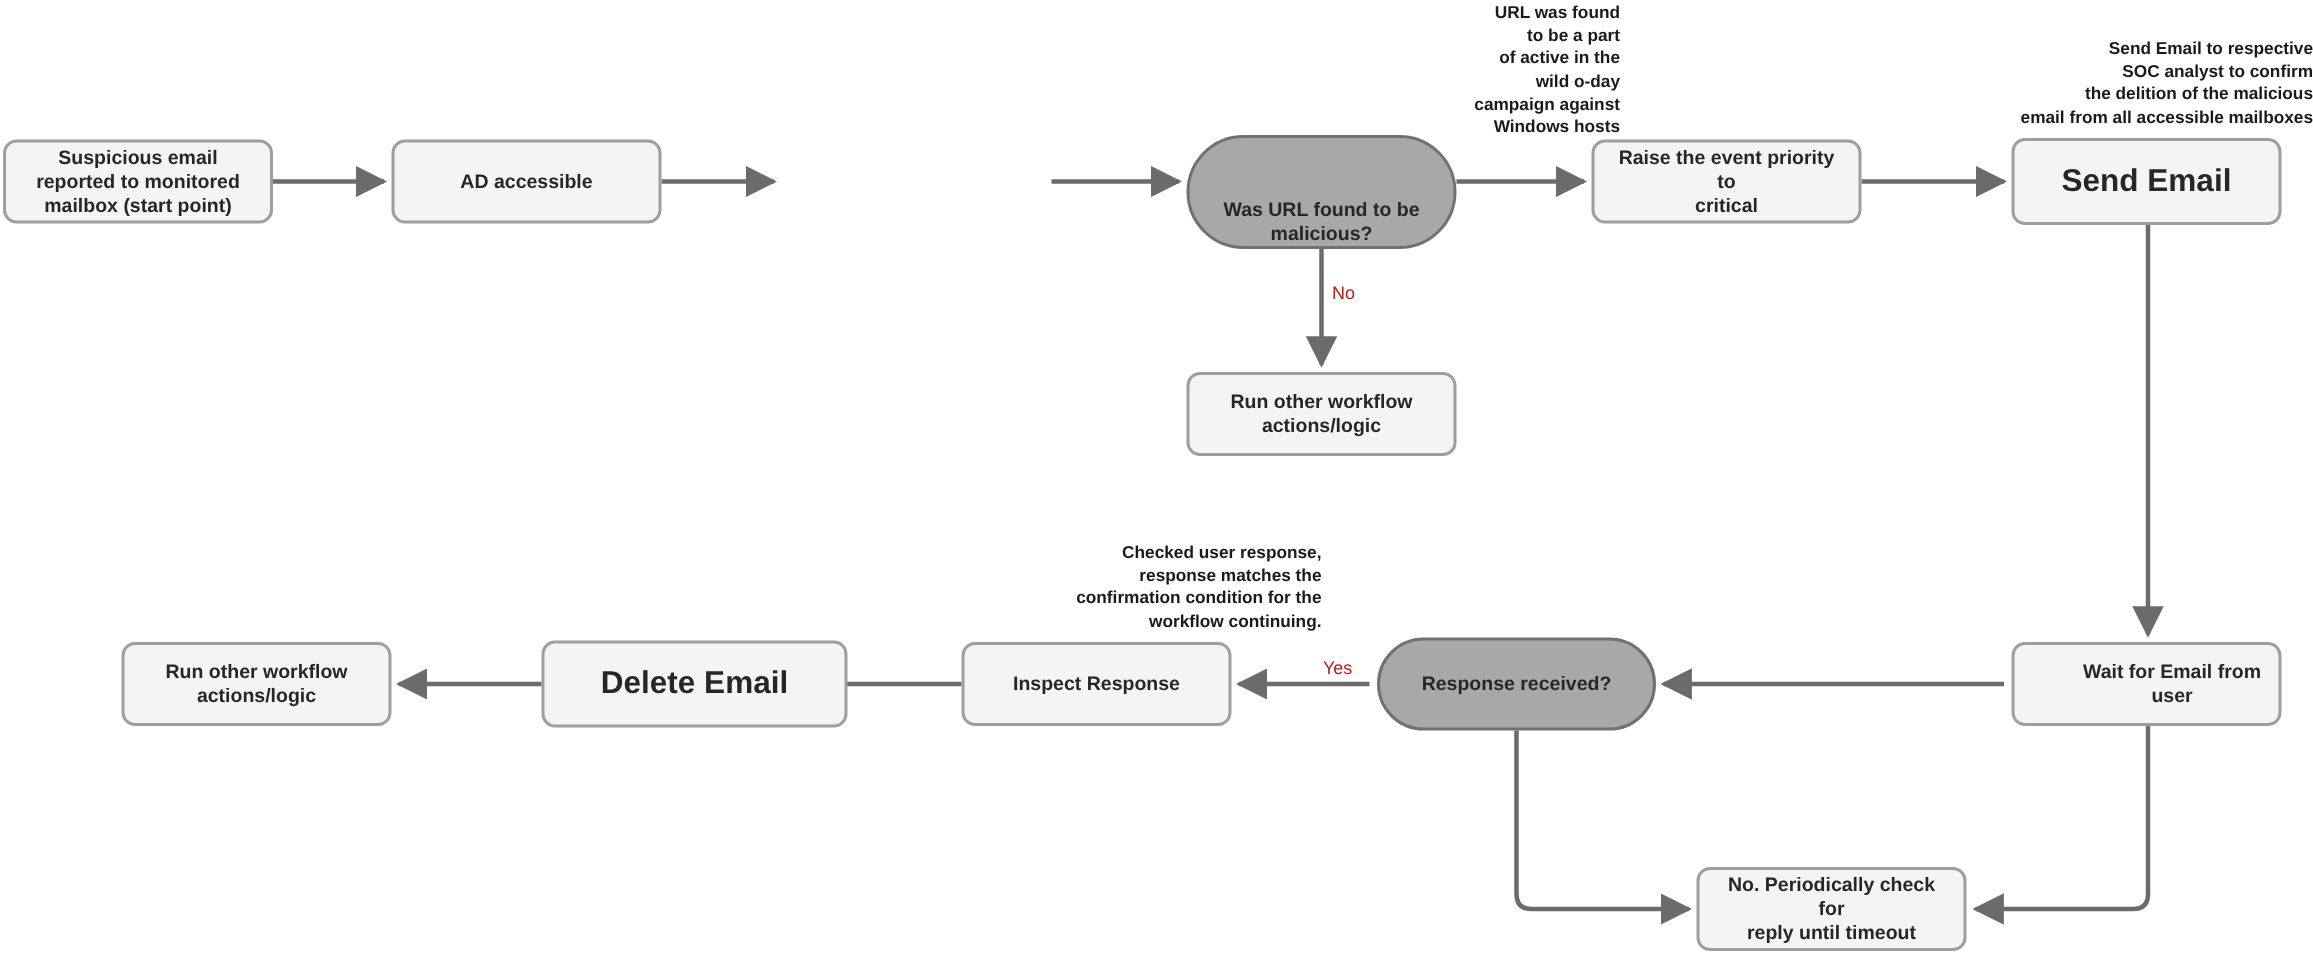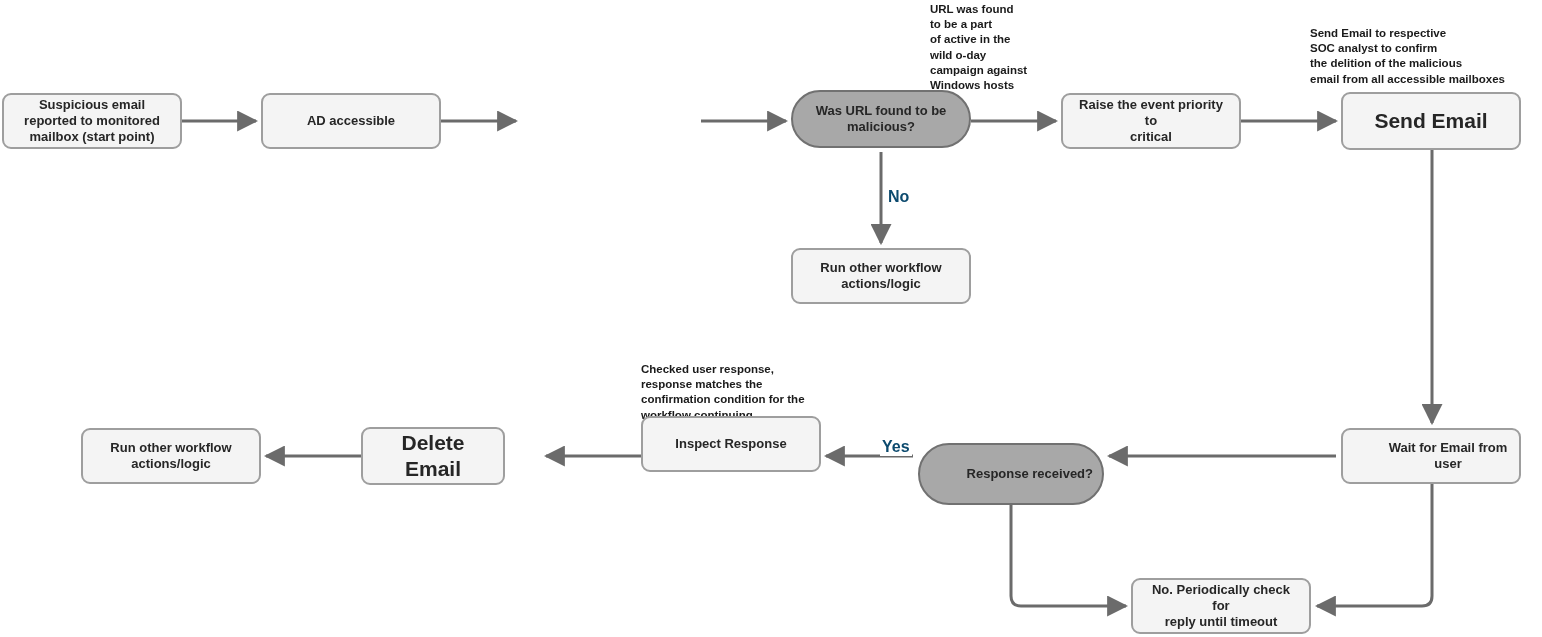--- a/index.html
+++ b/index.html
@@ -50,33 +50,33 @@
   .node.emphasis {
     font-size: 21px;
     font-weight: bold;
   }
   .node .txt {
     padding: 0 9px;
     white-space: pre-line;
   }
   .note {
     position: absolute;
-    text-align: left;
+    text-align: right;
     font-size: 11.5px;
     font-weight: bold;
     color: #1a1a1a;
     line-height: 1.32;
     white-space: pre-line;
     z-index: 2;
   }
   .edge-label {
     position: absolute;
-    font-size: 16px;
-    font-weight: bold;
-    color: #0c4a6e;
+    font-size: 12px;
+    font-weight: normal;
+    color: #b91c1c;
     z-index: 4;
     background: #ffffff;
     padding: 0 2px;
   }
 </style>
 </head>
 <body>
 
 <div id="canvas">
 
@@ -107,21 +107,21 @@
     <span class="txt">Suspicious email
 reported to monitored
 mailbox (start point)</span>
   </div>
 
   <div class="node process" style="left:261px; top:93px; width:180px; height:56px;">
     <span class="txt">AD accessible</span>
   </div>
 
 
-  <div class="node decision" style="left:791px; top:90px; width:180px; height:58px;">
+  <div class="node decision" style="left:791px; top:90px; width:180px; height:76px;align-items:flex-end;">
     <span class="txt">Was URL found to be
 malicious?</span>
   </div>
 
   <div class="node process" style="left:1061px; top:93px; width:180px; height:56px;">
     <span class="txt">Raise the event priority to
 critical</span>
   </div>
 
   <div class="node process emphasis" style="left:1341px; top:92px; width:180px; height:58px;">
@@ -131,29 +131,29 @@
   <div class="node process" style="left:791px; top:248px; width:180px; height:56px;">
     <span class="txt">Run other workflow
 actions/logic</span>
   </div>
 
   <div class="node process" style="left:81px; top:428px; width:180px; height:56px;">
     <span class="txt">Run other workflow
 actions/logic</span>
   </div>
 
-  <div class="node process emphasis" style="left:361px; top:427px; width:144px; height:58px;">
+  <div class="node process emphasis" style="left:361px; top:427px; width:204px; height:58px;">
     <span class="txt">Delete Email</span>
   </div>
 
-  <div class="node process" style="left:641px; top:416px; width:180px; height:56px;">
+  <div class="node process" style="left:641px; top:428px; width:180px; height:56px;">
     <span class="txt">Inspect Response</span>
   </div>
 
-  <div class="node decision" style="left:918px; top:443px; width:186px; height:62px;justify-content:flex-end;">
+  <div class="node decision" style="left:918px; top:425px; width:186px; height:62px;">
     <span class="txt">Response received?</span>
   </div>
 
   <div class="node process" style="left:1341px; top:428px; width:180px; height:56px;padding-left:34px;">
     <span class="txt">Wait for Email from user</span>
   </div>
 
   <div class="node process" style="left:1131px; top:578px; width:180px; height:56px;">
     <span class="txt">No. Periodically check for
 reply until timeout</span>

